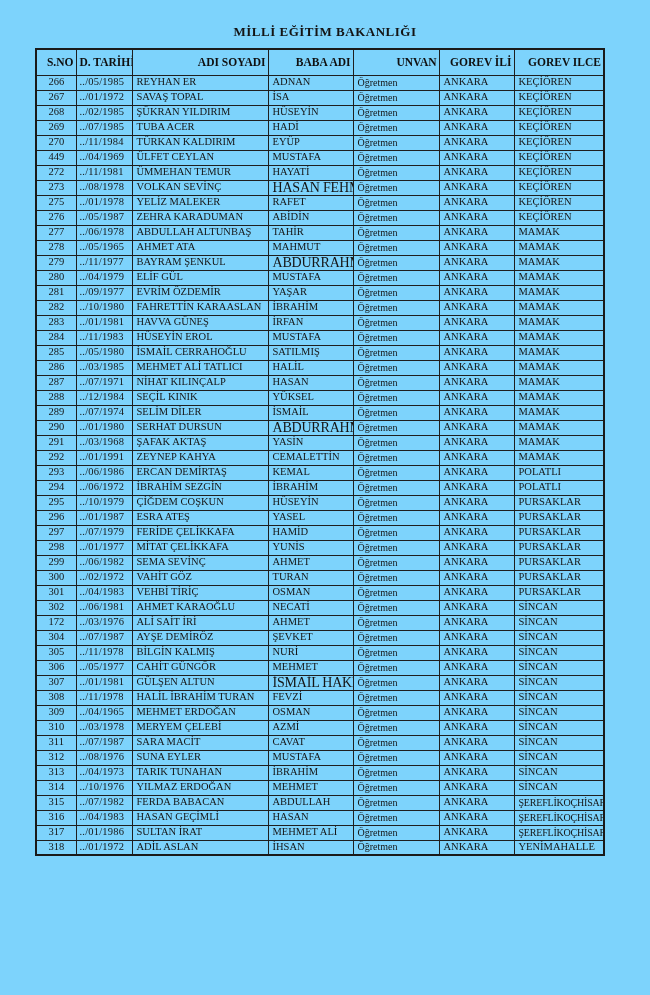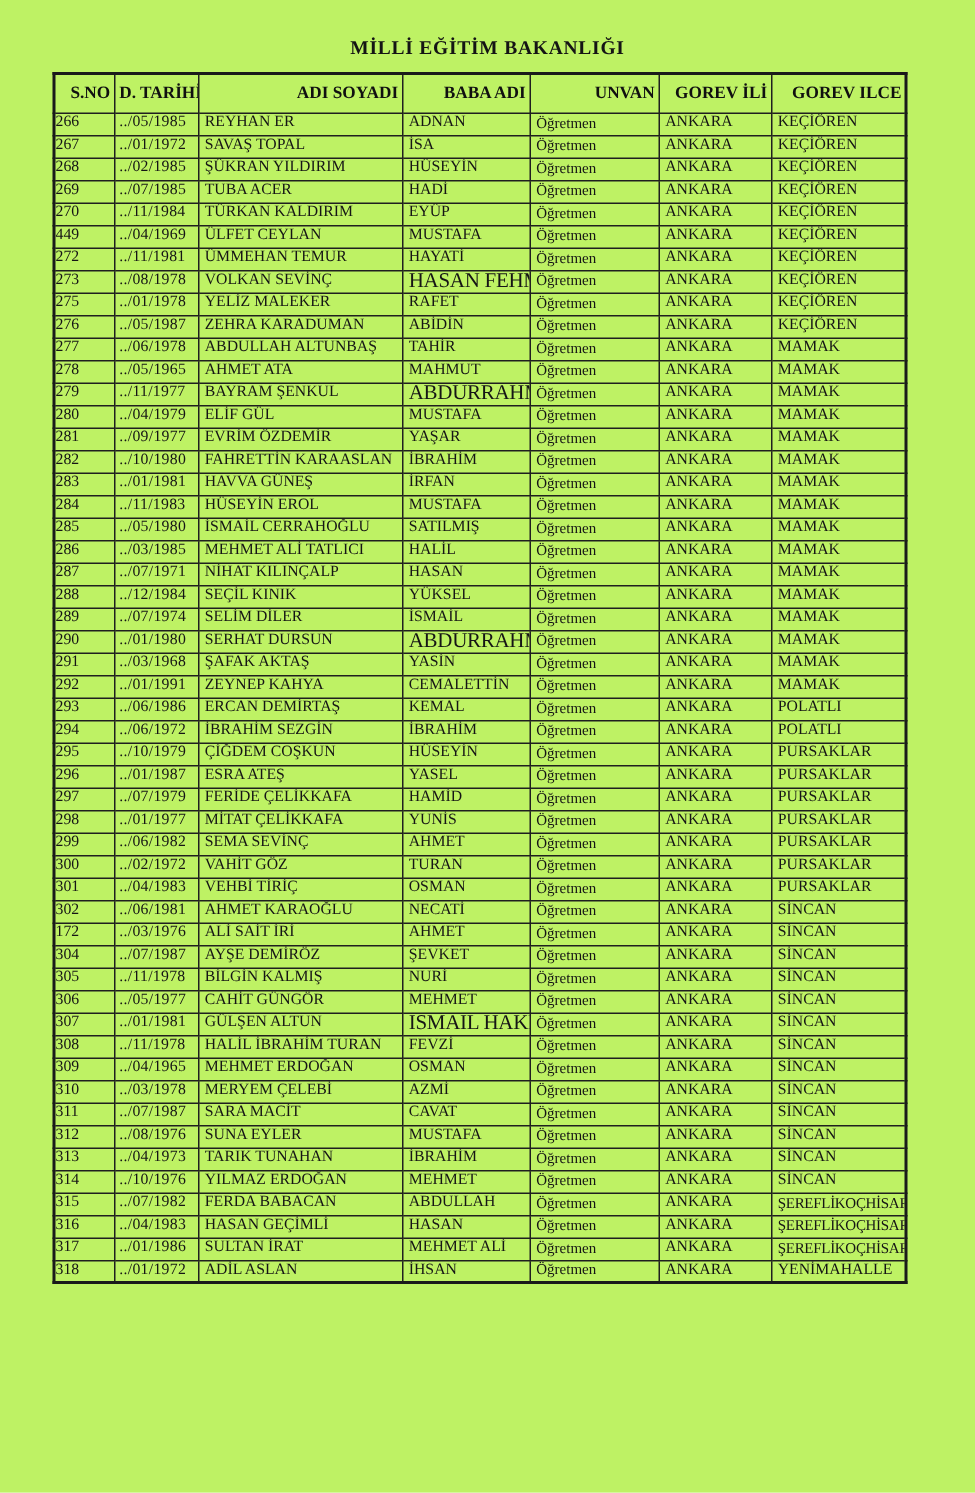--- a/index.html
+++ b/index.html
@@ -12,21 +12,21 @@
     height: 995px;
     position: relative;
     overflow: hidden;
     font-family: "Liberation Serif", "DejaVu Serif", serif;
     color: #121212;
     -webkit-font-smoothing: antialiased;
   }
   .page {
     position: absolute;
     inset: 0;
-    background: #bef264;
+    background: #7dd3fc;
   }
   .doc-title {
     position: absolute;
     top: 24px;
     left: 0;
     width: 100%;
     text-align: center;
     font-size: 13px;
     font-weight: bold;
     letter-spacing: 0.5px;
@@ -60,20 +60,21 @@
   }
   table.roster th.c-sno { padding-left: 2px; }
   table.roster td {
     height: 15px;
     font-size: 10.5px;
     line-height: 1;
     padding: 0 2px 0 4px;
     color: #151515;
   }
   table.roster td.c-sno {
+    text-align: center;
     padding: 0;
     font-size: 10.5px;
   }
   table.roster td.c-date { padding-left: 3px; letter-spacing: 0.2px; }
   table.roster td.c-unvan { font-size: 10px; }
   table.roster td.shrink { font-size: 14px; letter-spacing: -0.2px; margin-top: 43px; }
   table.roster td.shrink-more { font-size: 10px; letter-spacing: -0.2px; }
 </style>
 </head>
 <body>

